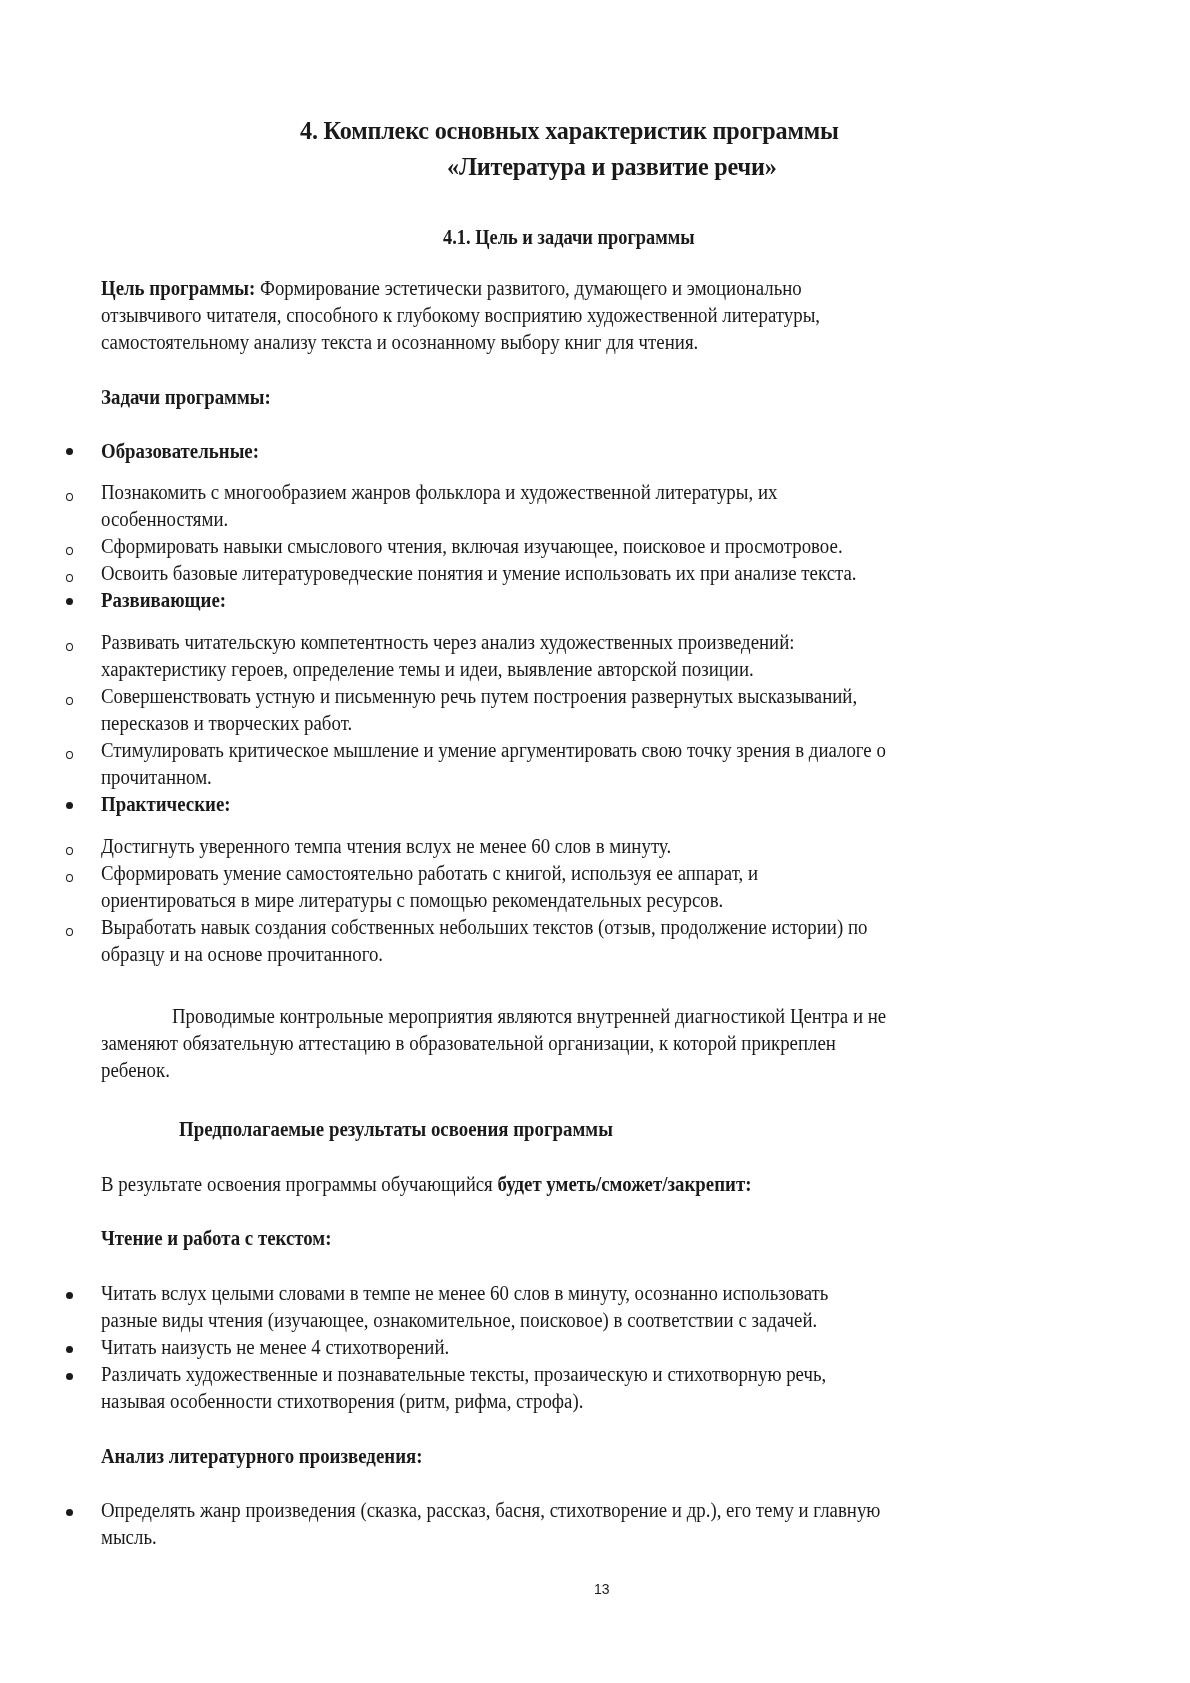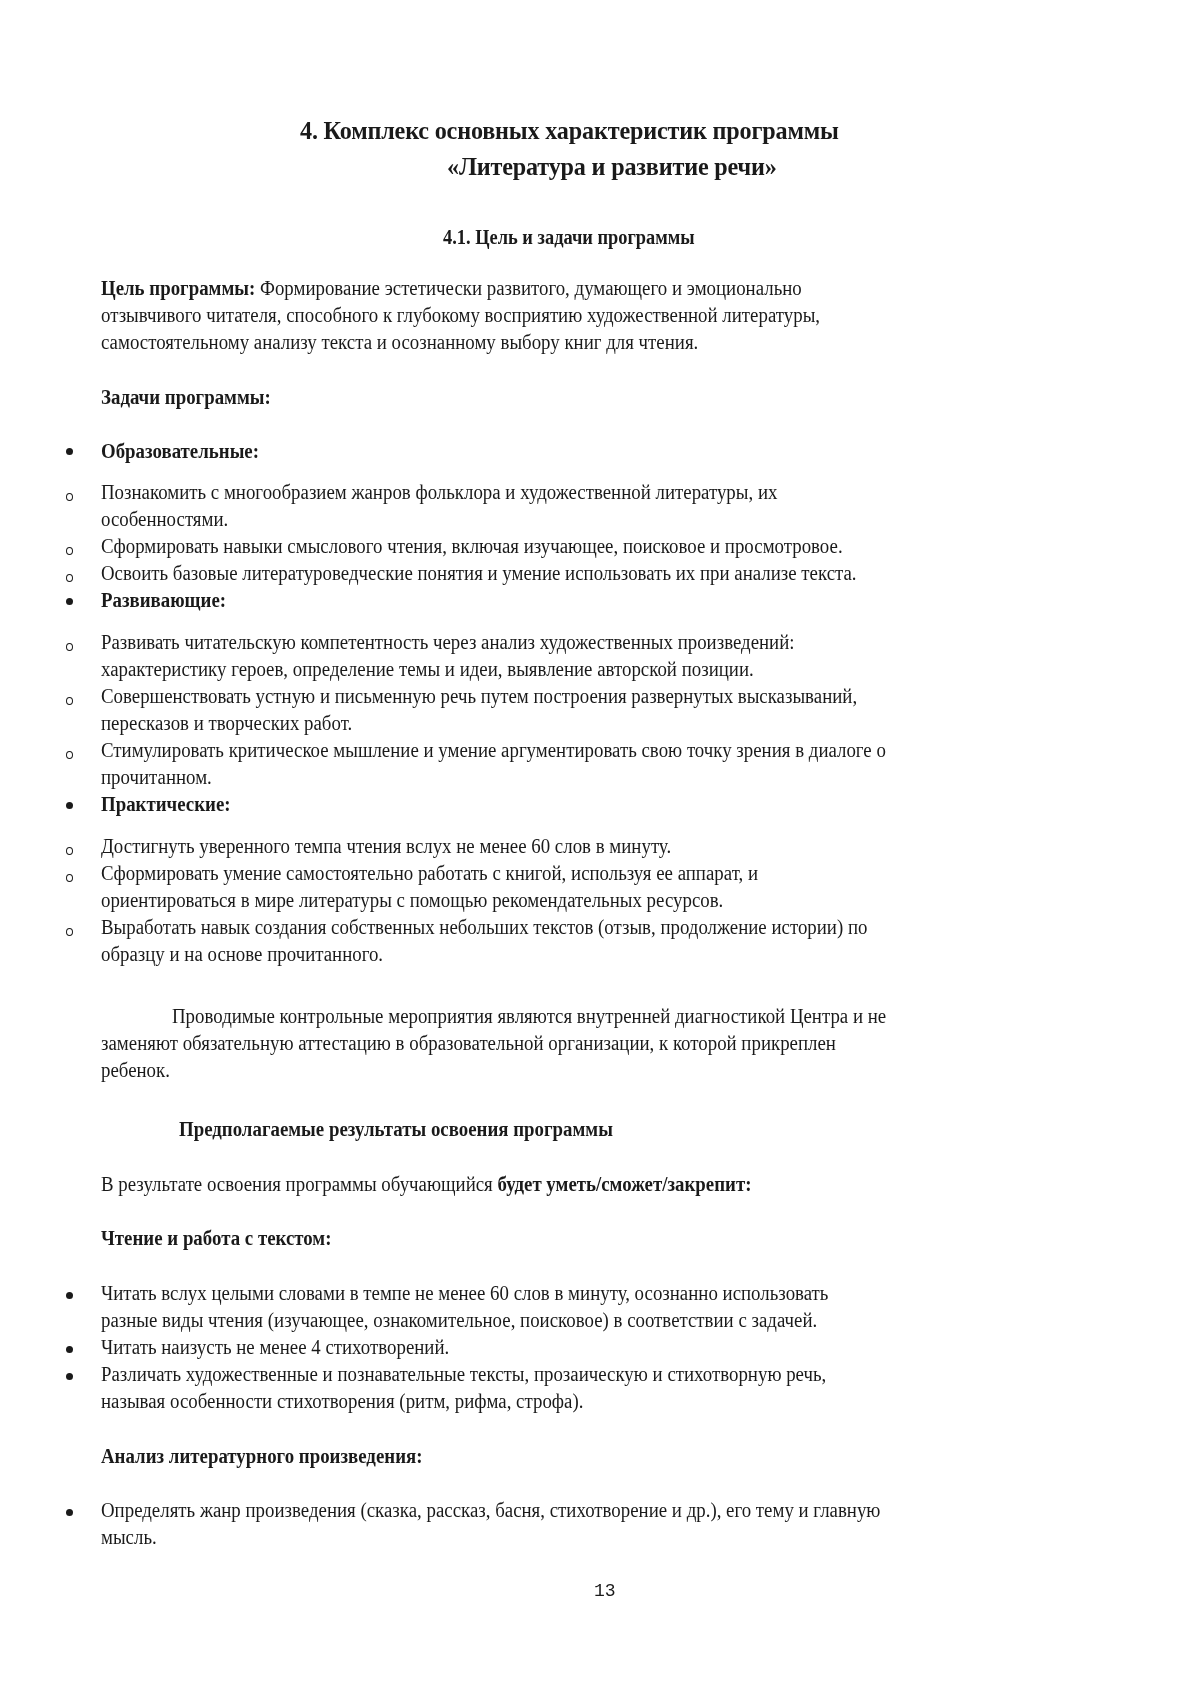--- a/index.html
+++ b/index.html
@@ -49,22 +49,22 @@
       background: #1a1a1a;
     }
     .bullet-circle {
       position: absolute;
       width: 7px; height: 8px;
       border-radius: 50%;
       border: 1.2px solid #1a1a1a;
       box-sizing: border-box;
     }
     .pagenum {
-      font-family: Liberation Mono, monospace;
-      font-size: 18px;
+      font-family: Liberation Sans, sans-serif;
+      font-size: 14px;
     }
   </style>
 </head>
 <body>
 
 <div class="page">
 
   <div class="abs title" style="left:300px; top:116px;">4.  Комплекс основных характеристик программы</div>
   <div class="abs title" style="left:447px; top:152px;">«Литература и развитие речи»</div>
 

